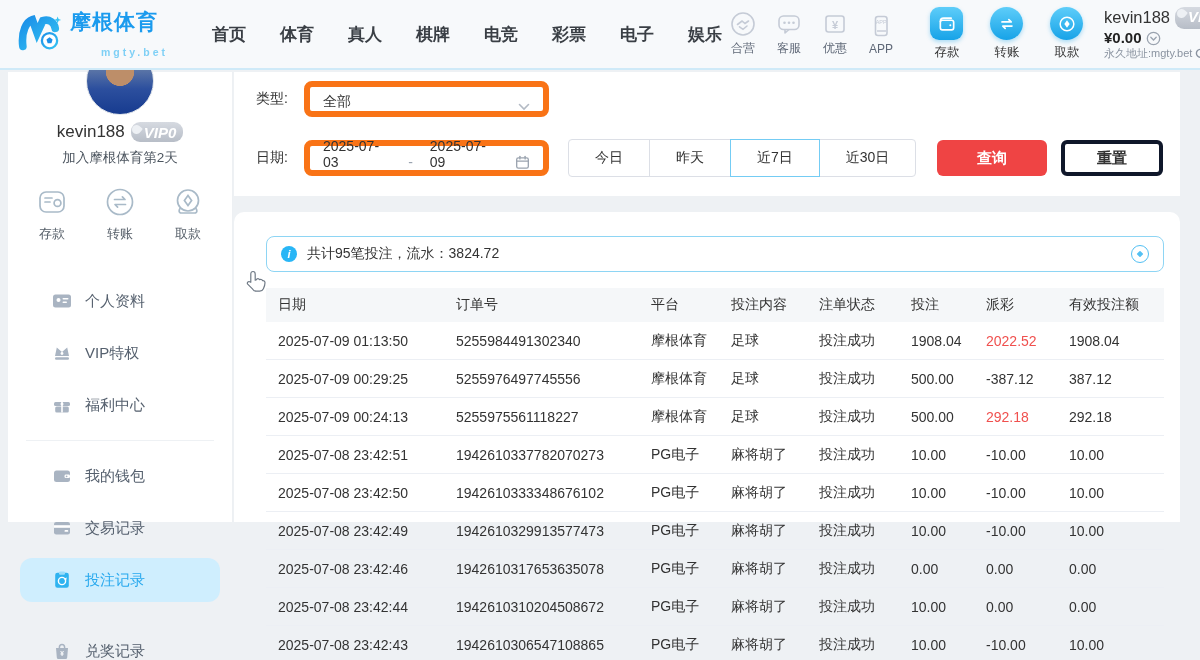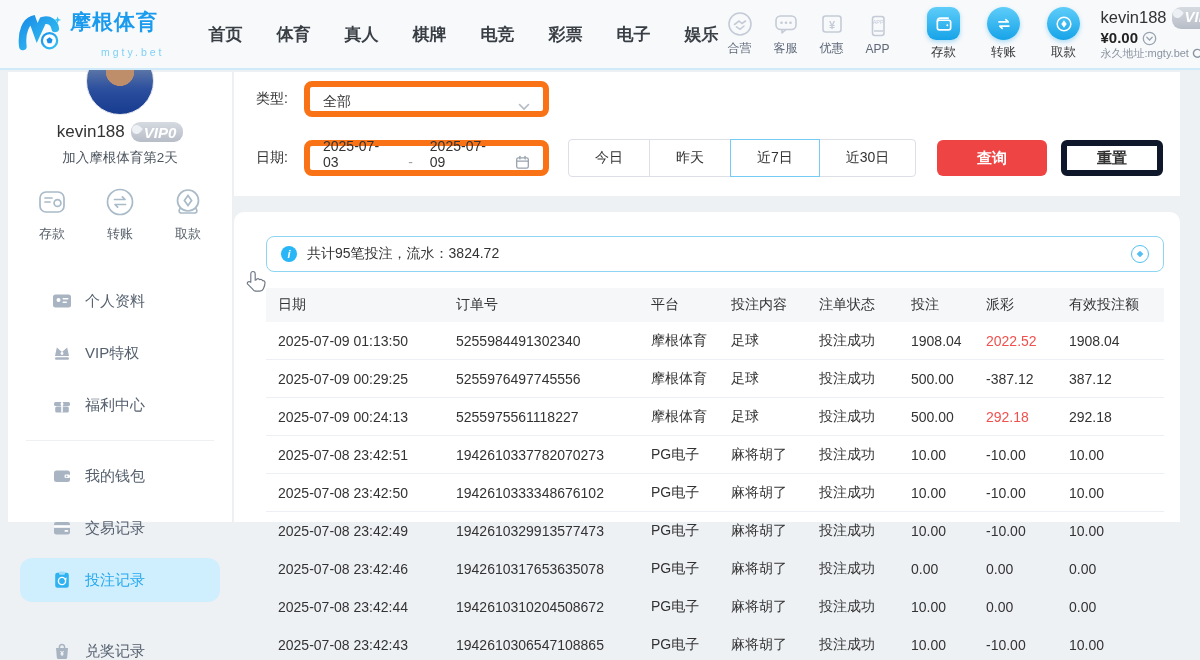--- a/index.html
+++ b/index.html
@@ -6,21 +6,21 @@
   html,body { width:1200px; height:660px; overflow:hidden; background:#eef1f4;
     font-family:"Liberation Sans","DejaVu Sans",sans-serif; color:#333; font-size:14px; }
   .page { position:relative; width:1200px; height:522px; }
 
   
   .navbar { position:absolute; top:0; left:0; right:0; height:70px; background:#f7f9fb;
     border-bottom:2px solid #cfeaf8; z-index:20; display:flex; align-items:center; padding:0 18px; }
   .logo { display:flex; align-items:center; gap:8px; cursor:pointer; }
   .logo-text-wrap { display:flex; flex-direction:column; line-height:1; }
   .logo-title { font-size:21px; font-weight:900; color:#1b9bee; letter-spacing:1px; }
-  .logo-sub { font-size:10.5px; color:#7fd0f6; letter-spacing:3px; margin-top:15px; font-weight:400;padding-left:31px; }
+  .logo-sub { font-size:10.5px; color:#7fd0f6; letter-spacing:3px; margin-top:15px; font-weight:700;padding-left:31px; }
   .nav-menu { display:flex; align-items:center; gap:34px; margin-left:44px; }
   .nav-item { font-size:17px; font-weight:600; color:#3a3f45; cursor:pointer; white-space:nowrap; }
   .nav-right { margin-left:auto; display:flex; align-items:center; }
   .qlink { width:42px; display:flex; flex-direction:column; align-items:center; gap:3px; cursor:pointer; }
   .qlink + .qlink { margin-left:4px; }
   .qlink .lbl { font-size:12px; color:#5f6877; white-space:nowrap; }
   .wallet-acts { display:flex; margin-left:22px; gap:14px; }
   .wact { width:46px; display:flex; flex-direction:column; align-items:center; gap:4px; cursor:pointer; }
   .wact .lbl { font-size:12.5px; color:#333; }
   .blue-ico { width:33px; height:33px; display:flex; align-items:center; justify-content:center;
@@ -75,21 +75,21 @@
   .date-sep { color:#9aa3af; }
   .range-group { position:absolute; left:334px; top:67px; display:flex; }
   .range-btn { height:38px; padding:0 26px; background:#fff; border:1px solid #dcdfe6; font-size:14px;
     color:#333; display:flex; align-items:center; cursor:pointer; margin-left:-1px; position:relative; }
   .range-btn:first-child { border-radius:4px 0 0 4px; margin-left:0; }
   .range-btn:last-child { border-radius:0 4px 4px 0; }
   .range-btn.active { border-color:#74ccf4; z-index:2; }
   .btn-query { position:absolute; left:703px; top:68px; width:110px; height:36px; background:#ef4444;
     color:#fff; font-size:15px; font-weight:700; border:none; border-radius:6px; cursor:pointer; }
   .btn-reset { position:absolute; left:827px; top:68px; width:102px; height:36px; background:#fff;
-    color:#333; font-size:15px; font-weight:700; border:6px solid #0f172a; border-radius:6px; cursor:pointer; }
+    color:#333; font-size:15px; font-weight:700; border:4px solid #0f172a; border-radius:6px; cursor:pointer; }
 
   .table-card { position:absolute; top:140px; left:0; right:0; bottom:0; background:#fff;
     border-radius:10px 10px 0 0; padding:0 16px 0 32px; }
   .summary-bar { margin-top:24px; height:36px; border:1px solid #8ed5f4; border-radius:8px;
     display:flex; align-items:center; gap:10px; padding:0 14px; }
   .info-ico { width:16px; height:16px; border-radius:50%; background:#29b6f6; color:#fff; font-size:11px;
     font-weight:700; display:flex; align-items:center; justify-content:center; flex:none; font-style:italic; }
   .summary-text { font-size:14px; color:#333; }
   .crosshair { margin-left:auto; width:18px; height:18px; border:1.5px solid #53c0f3; border-radius:50%;
     display:flex; align-items:center; justify-content:center; cursor:pointer; }

